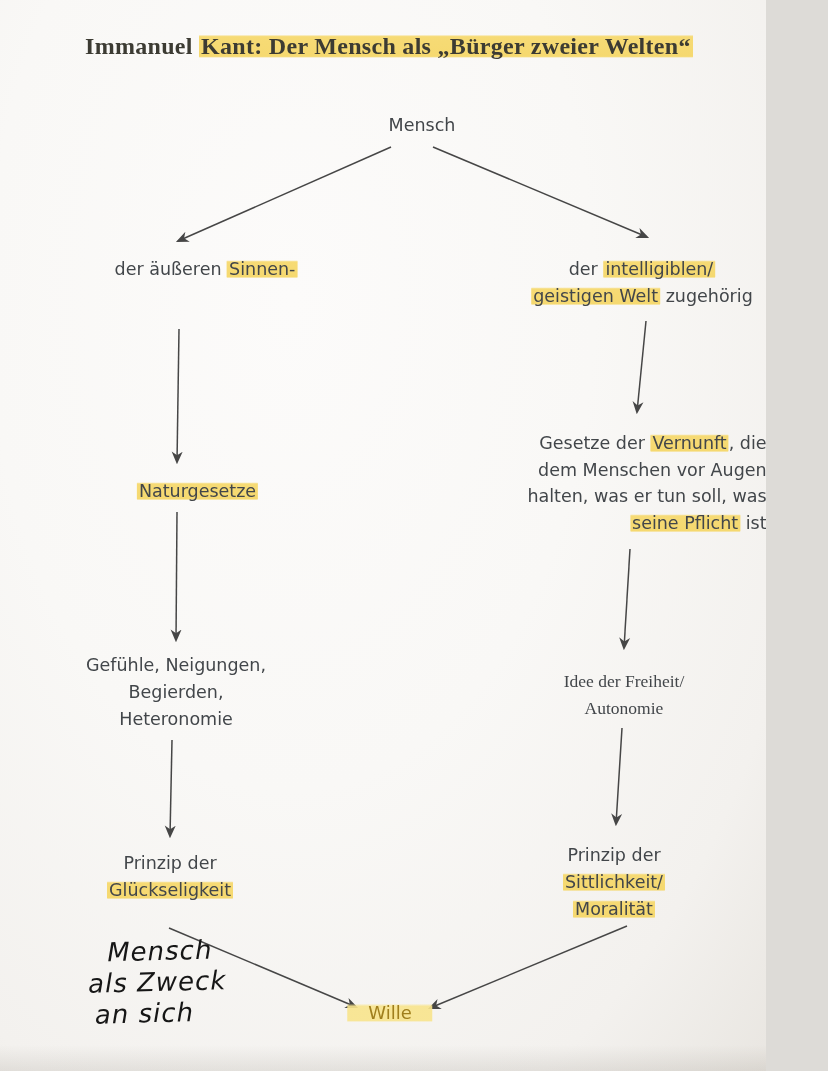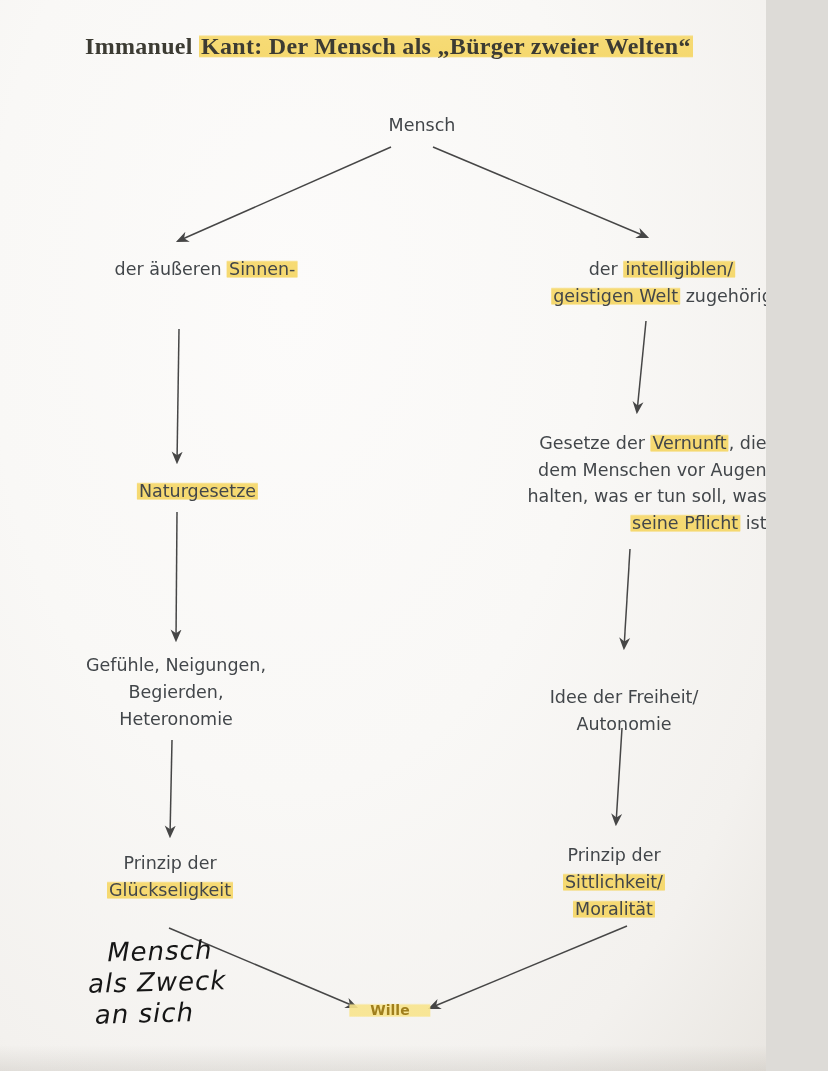--- a/index.html
+++ b/index.html
@@ -23,21 +23,21 @@
     padding:0 2px;border-radius:2px;
   }
   .node{
     position:absolute;transform:translateX(-50%);text-align:center;
     font-size:17.5px;line-height:27px;white-space:nowrap;color:#42464a;
   }
   .node.tight{line-height:26.5px;text-align:right;}
   .arrows{position:absolute;left:0;top:0;width:828px;height:1071px;}
   .sink{
     position:absolute;left:390px;top:1002px;transform:translateX(-50%);
-    font-size:14px;font-weight:700;color:#a07f1d;
+    font-size:18px;font-weight:400;color:#a07f1d;
     background:linear-gradient(180deg,rgba(248,228,140,0) 8%,rgba(248,228,140,.9) 20%,rgba(248,228,140,.9) 88%,rgba(248,228,140,0) 96%);
     padding:0 21px;
   }
   .hand{
     position:absolute;left:88px;top:936px;transform:rotate(-1.5deg);
     font-family:"DejaVu Sans",sans-serif;font-style:italic;
     font-size:26px;line-height:31px;color:#161616;letter-spacing:1px;white-space:nowrap;
   }
   .hand .l1{margin-left:20px;}
   .hand .l3{margin-left:6px;}
@@ -68,41 +68,41 @@
       <line x1="627" y1="926" x2="430" y2="1008" marker-end="url(#ah)"></line>
     </g>
   </svg>
 
   <div class="node" style="left:422px;top:112px;">Mensch</div>
 
   <div class="node" style="left:178px;top:256px;margin-left:28px;">
     <div><span>der äußeren </span><span class="hl">Sinnen-</span></div>
   </div>
 
-  <div class="node" style="left:662px;top:256px;">
+  <div class="node" style="left:642px;top:256px;">
     <div><span>der </span><span class="hl">intelligiblen/</span></div>
     <div><span class="hl">geistigen Welt</span><span> zugehörig</span></div>
   </div>
 
   <div class="node" style="left:176px;top:478px;padding-left:43px;"><span class="hl">Naturgesetze</span></div>
 
   <div class="node tight" style="left:647px;top:430px;">
     <div><span>Gesetze der </span><span class="hl">Vernunft</span><span>, die</span></div>
     <div>dem Menschen vor Augen</div>
     <div>halten, was er tun soll, was</div>
     <div><span class="hl">seine Pflicht</span><span> ist</span></div>
   </div>
 
   <div class="node" style="left:176px;top:652px;">
     <div>Gefühle, Neigungen,</div>
     <div>Begierden,</div>
     <div>Heteronomie</div>
   </div>
 
-  <div class="node" style="left:624px;top:684px;">
+  <div class="node" style="left:624px;top:668px;font-family:Liberation Serif, serif;">
     <div>Idee der Freiheit/</div>
     <div>Autonomie</div>
   </div>
 
   <div class="node" style="left:170px;top:850px;">
     <div>Prinzip der</div>
     <div><span class="hl">Glückseligkeit</span></div>
   </div>
 
   <div class="node" style="left:614px;top:842px;">

